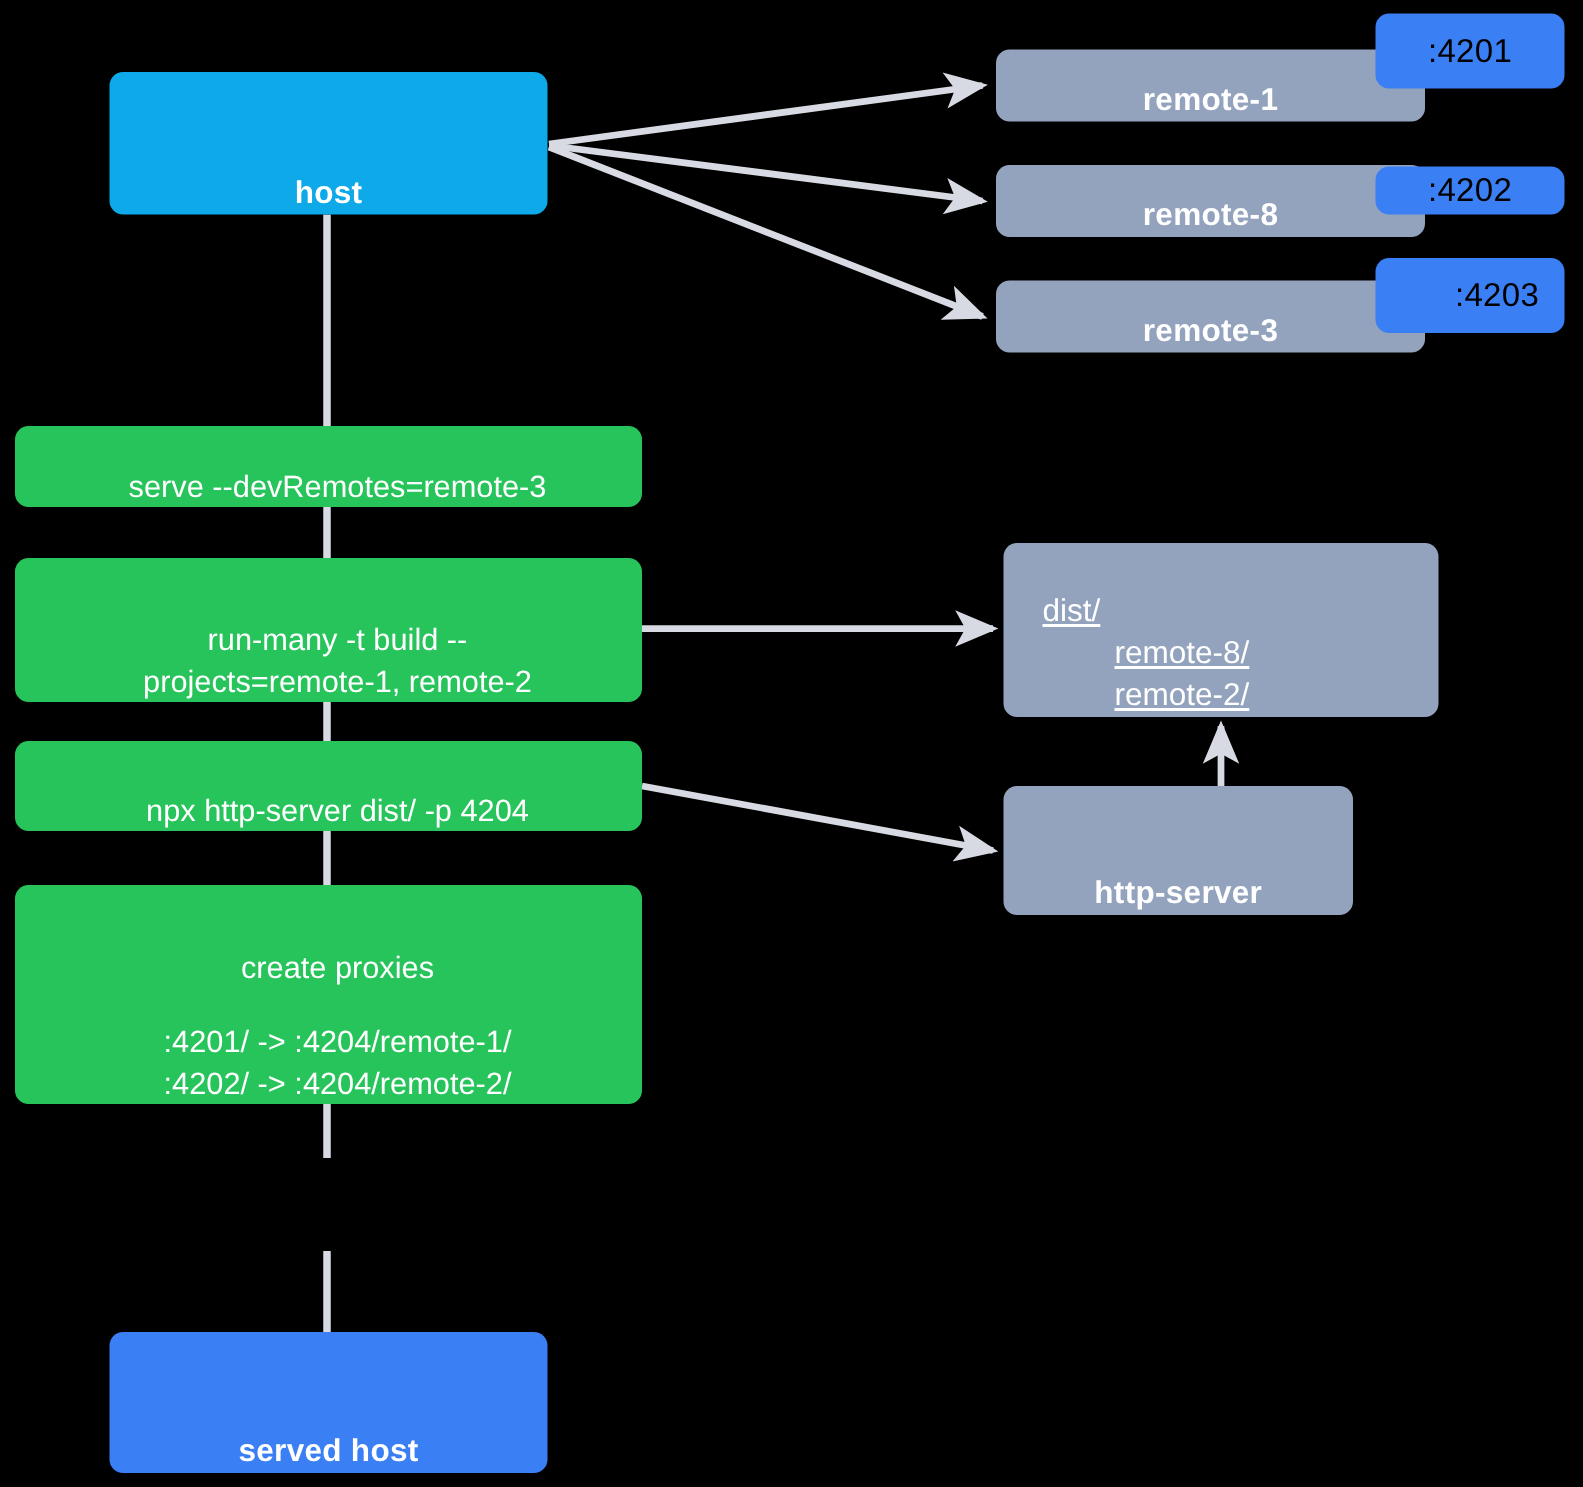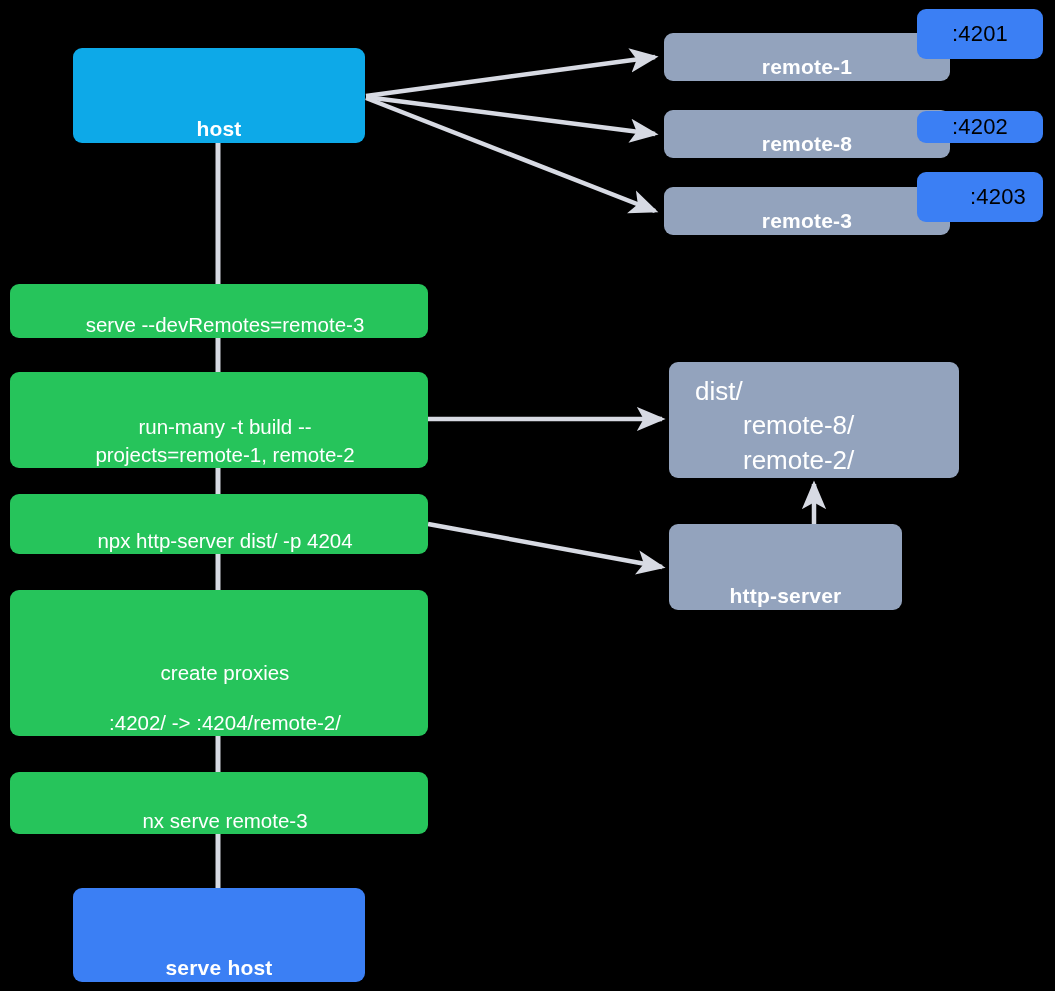--- a/index.html
+++ b/index.html
@@ -59,24 +59,25 @@
   }
   .node-green {
     background: #26c45b;
     font-weight: normal;
     font-size: 20.5px;
     padding-left: 12px;
   }
   .node-dist {
     background: #93a3bd;
     font-weight: normal;
-    font-size: 26px;
+    font-size: 21px;
     align-items: flex-start;
     padding-left: 26px;
     text-align: left;
+    text-decoration: underline;
   }
   .badge {
     position: absolute;
     box-sizing: border-box;
     display: flex;
     align-items: center;
     justify-content: center;
     background: #3b7ff4;
     border-radius: 9px;
     color: #000000;
@@ -166,29 +167,27 @@
     <span>projects=remote-1, remote-2</span>
   </div>
 
   <div class="node node-green" style="left:10px; top:494px; width:418px; height:60px;">
     <span>npx http-server dist/ -p 4204</span>
   </div>
 
   <div class="node node-green" style="left:10px; top:590px; width:418px; height:146px;">
     <span>create proxies</span>
     <span class="spacer-line"></span>
+    <span class="proxy-line">:4201/ -&gt; :4204/remote-1/</span>
     <span class="proxy-line">:4202/ -&gt; :4204/remote-2/</span>
   </div>
 
-  <div class="node node-green" style="left:10px; top:772px; width:418px; height:62px;">
-    <span>nx serve remote-3</span>
-  </div>
 
   <div class="node node-served" style="left:73px; top:888px; width:292px; height:94px;">
-    <span>serve host</span>
+    <span>served host</span>
   </div>
 
   <div class="node node-dist" style="left:669px; top:362px; width:290px; height:116px;">
     <span>dist/</span>
     <span class="line-indent">remote-8/</span>
     <span class="line-indent">remote-2/</span>
   </div>
 
   <div class="node node-gray" style="left:669px; top:524px; width:233px; height:86px;">
     <span>http-server</span>

